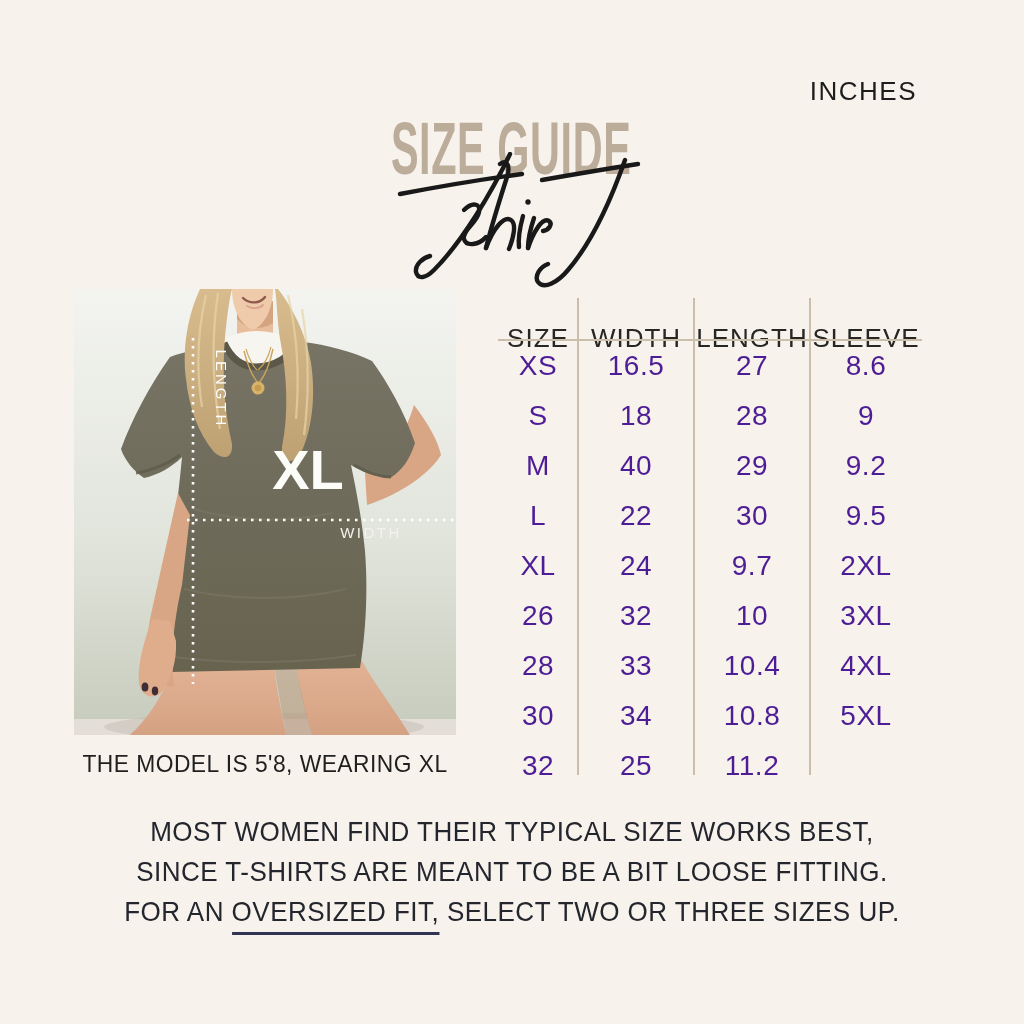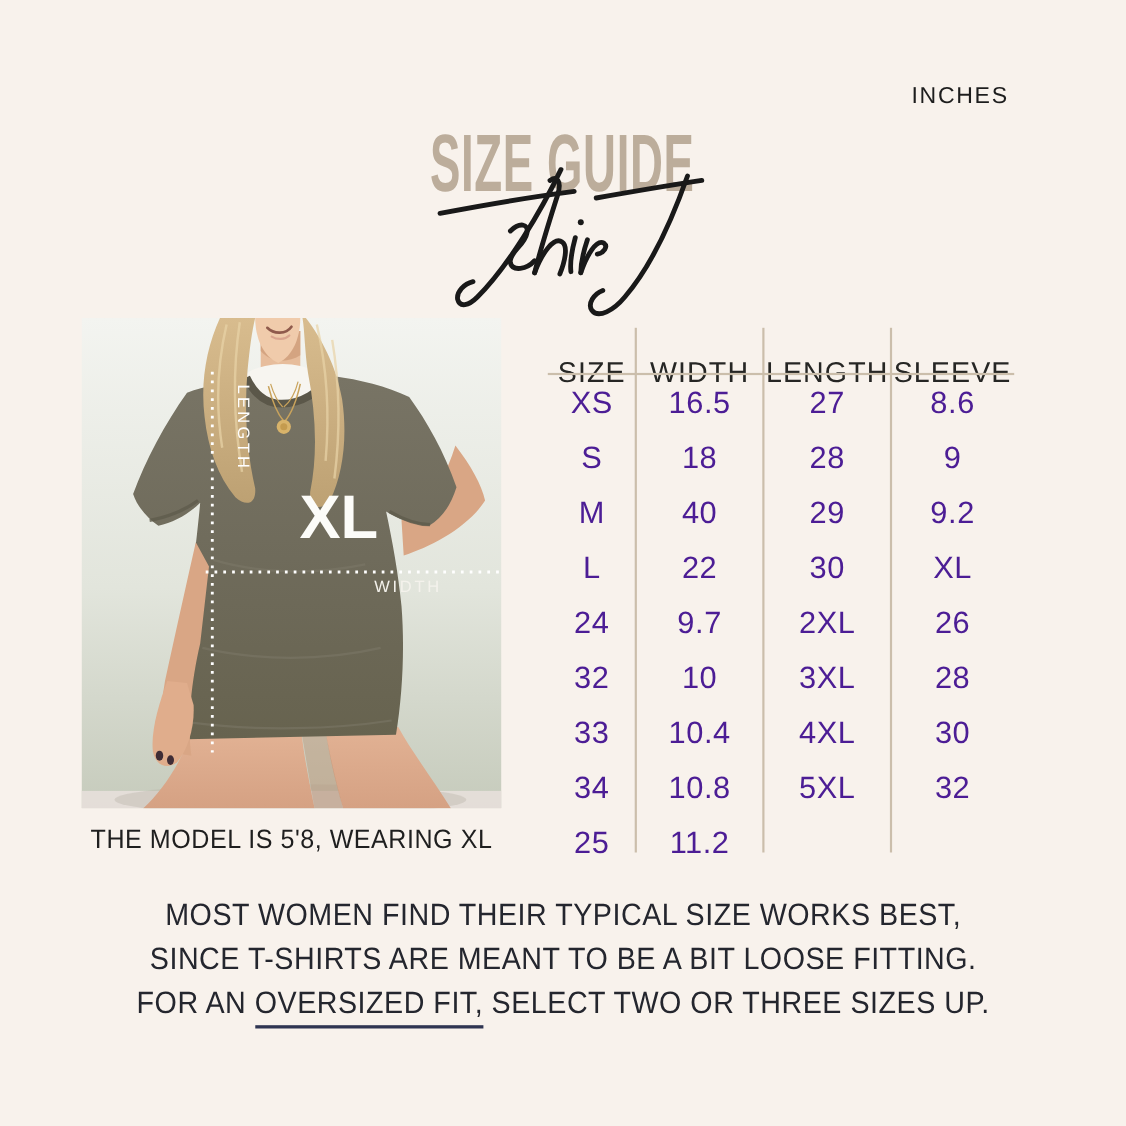--- a/index.html
+++ b/index.html
@@ -7,21 +7,21 @@
   body {
     position:relative;
     width:1024px; height:1024px;
     background:#f8f2ec;
     font-family:"Liberation Sans", sans-serif;
     color:#212121;
     overflow:hidden;
   }
   .inches {
     position:absolute; top:76px; right:107px;
-    font-size:21px; letter-spacing:1.5px; color:#1d1d1d;
+    font-size:26px; letter-spacing:1.5px; color:#1d1d1d;
   }
   .title {
     position:absolute; top:106px; left:0; width:1024px;
     text-align:center;
     font-size:74px; font-weight:800; letter-spacing:1px;
     color:#bcad9b;
     transform:scaleX(0.56); transform-origin:510px 0;
     white-space:nowrap;
   }
   .script-wrap { position:absolute; left:372px; top:152px; width:292px; height:152px; }
@@ -220,20 +220,21 @@
   <div class="cell">9</div>
 
   <div class="cell">M</div>
   <div class="cell">40</div>
   <div class="cell">29</div>
   <div class="cell">9.2</div>
 
   <div class="cell">L</div>
   <div class="cell">22</div>
   <div class="cell">30</div>
+  <div class="cell">9.5</div>
 
   <div class="cell">XL</div>
   <div class="cell">24</div>
   <div class="cell">9.7</div>
 
   <div class="cell">2XL</div>
   <div class="cell">26</div>
   <div class="cell">32</div>
   <div class="cell">10</div>
 

